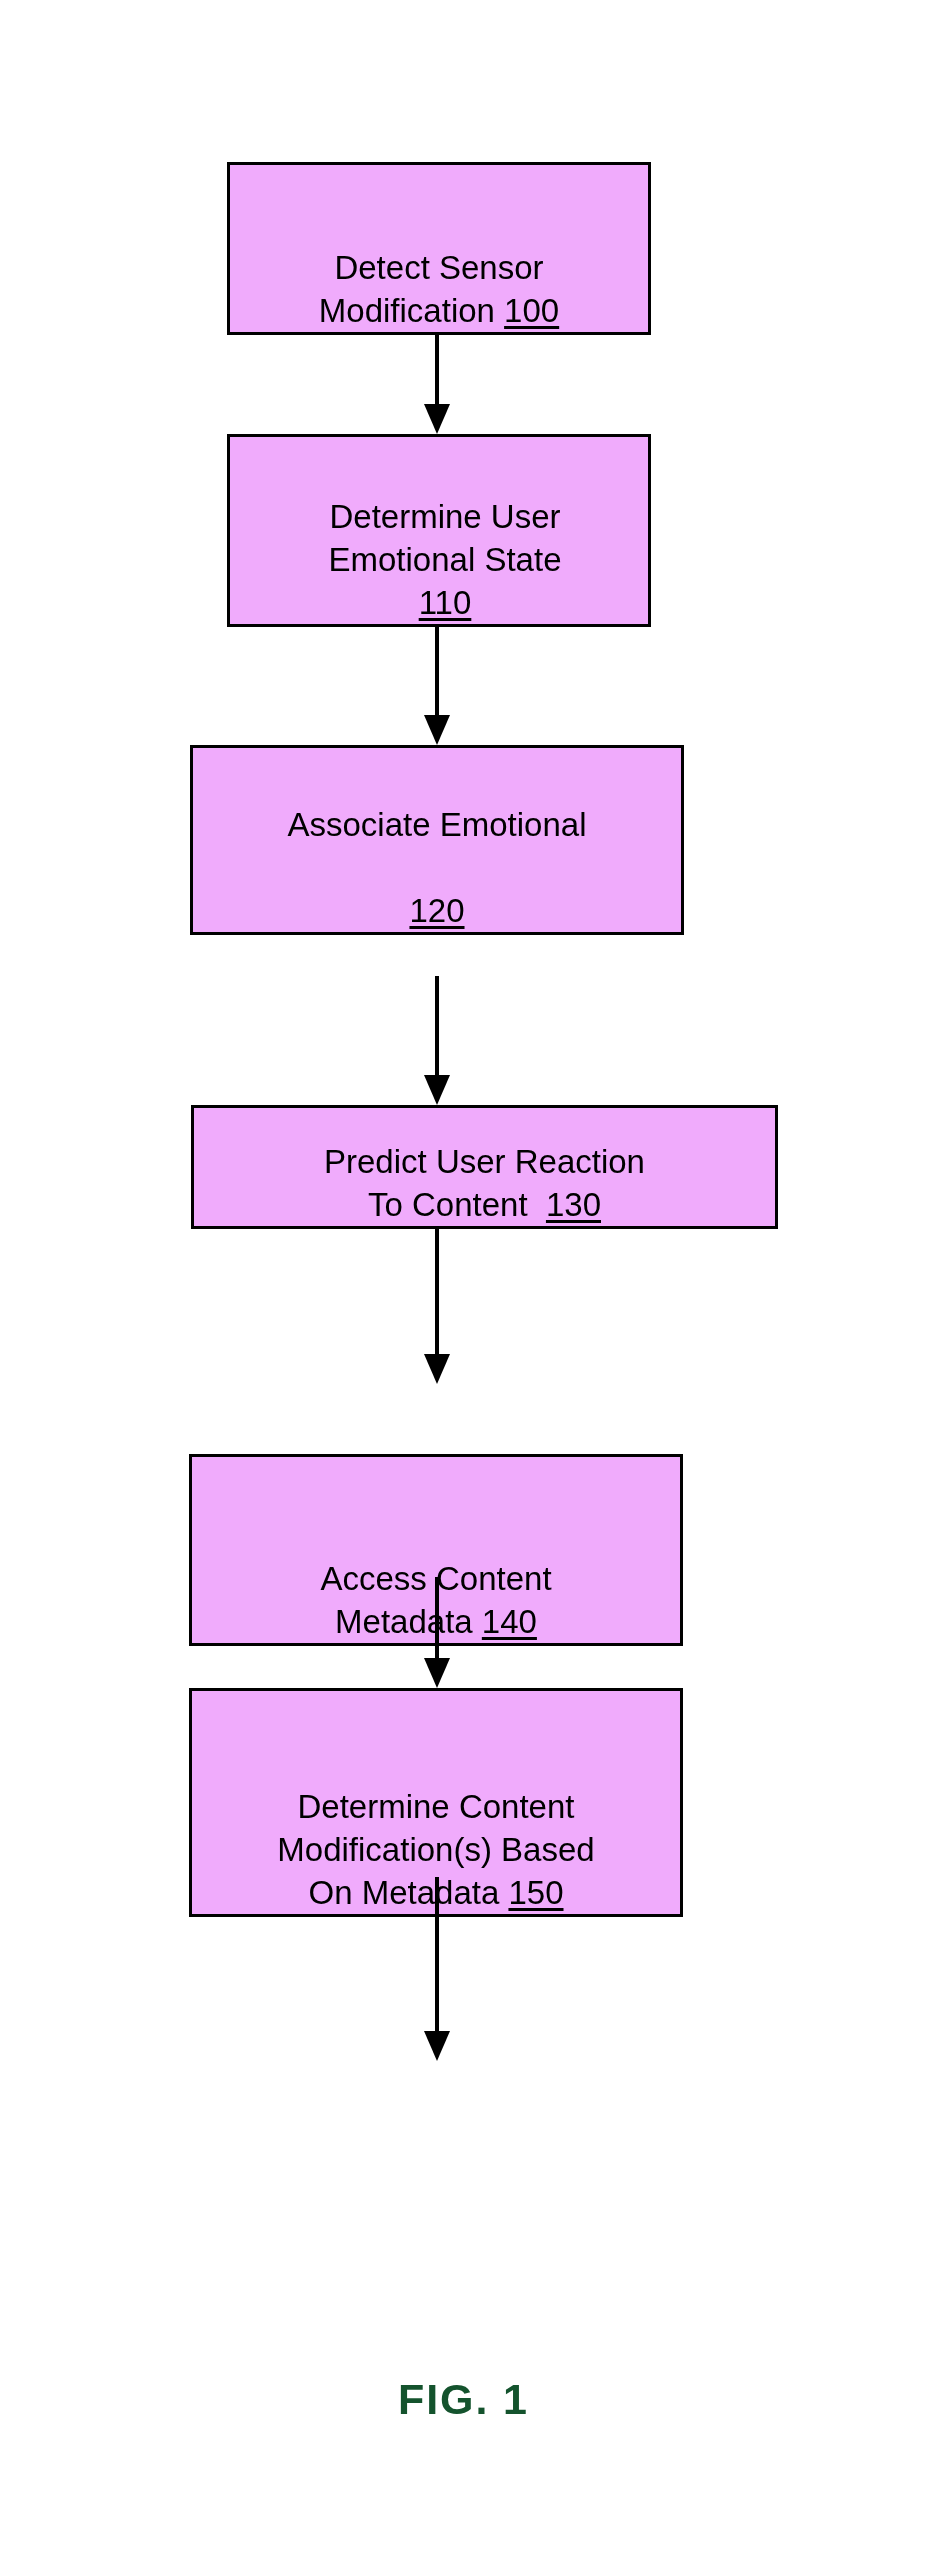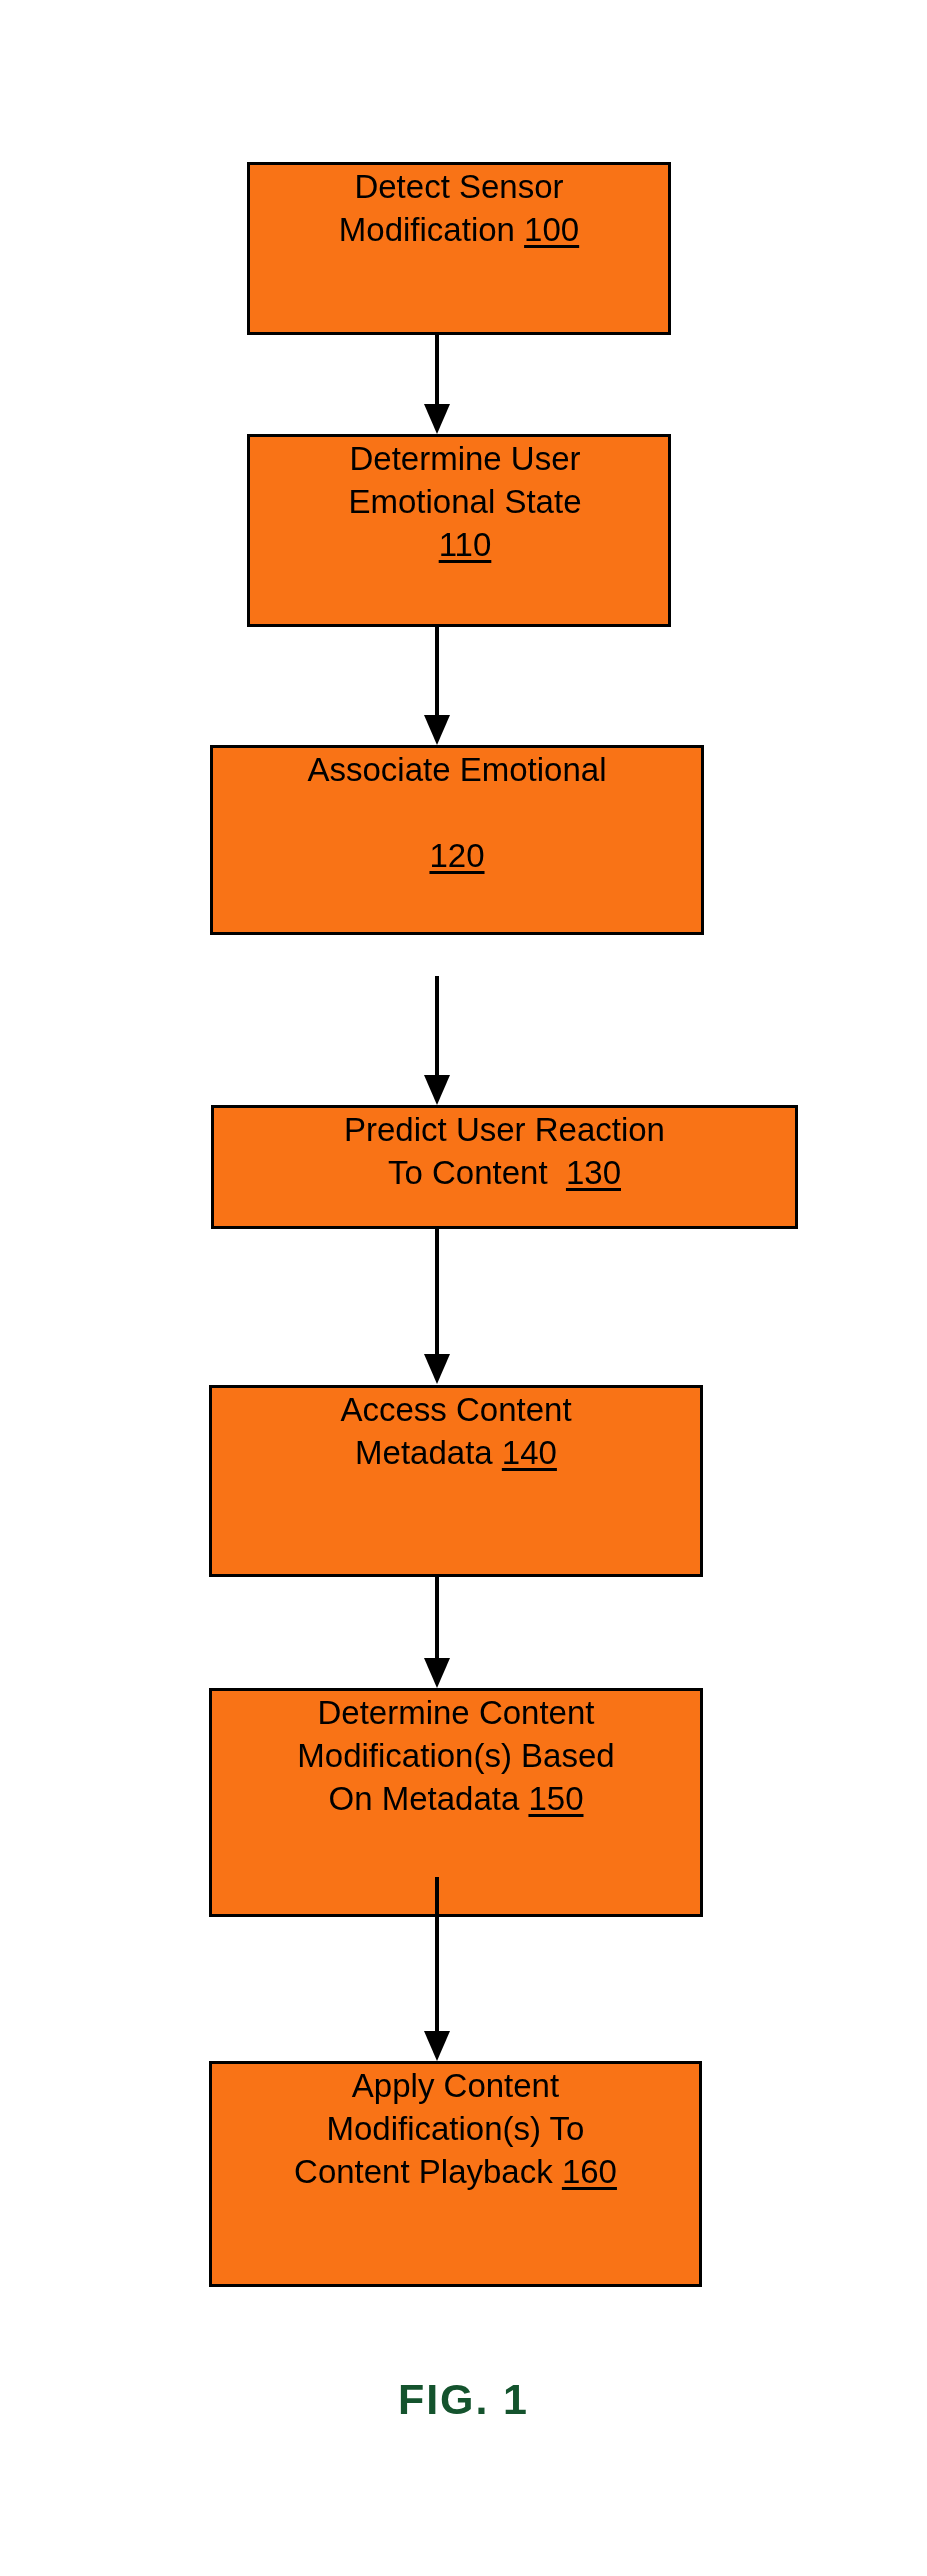--- a/index.html
+++ b/index.html
@@ -18,27 +18,26 @@
     height: 2576px;
     background: #ffffff;
     overflow: hidden;
     margin: 0 auto;
   }
   
   .flow-box {
     position: absolute;
     box-sizing: border-box;
     border: 3.8px solid #000000;
-    background: #f97316;
+    background: #f0abfc;
     display: flex;
     flex-direction: column;
     align-items: center;
-    justify-content: flex-start;
+    justify-content: flex-end;
     text-align: center;
-    margin-left: 20px;
   }
   .flow-box-text {
     font-family: "Liberation Sans", sans-serif;
     font-size: 33px;
     line-height: 43px;
     letter-spacing: 0px;
     color: #000000;
     white-space: pre-wrap;
     padding: 0 5.7px;
   }
@@ -113,38 +112,35 @@
 
   <div class="flow-box" style="left:191px; top:1105px; width:587px; height:124px;">
     <div class="flow-box-text"><span>Predict User Reaction</span><br><span>To Content  </span><span class="ref-num">130</span></div>
   </div>
 
   <div class="connector" style="left:435px; top:1229px; height:156px;">
     <div class="connector-line" style="height:130px;"></div>
     <div class="connector-head" style="top:125px;"></div>
   </div>
 
-  <div class="flow-box" style="left:189px; top:1385px; width:494px; height:192px;">
+  <div class="flow-box" style="left:189px; top:1454px; width:494px; height:192px;">
     <div class="flow-box-text"><span>Access Content</span><br><span>Metadata </span><span class="ref-num">140</span></div>
   </div>
 
   <div class="connector" style="left:435px; top:1577px; height:111px;">
     <div class="connector-line" style="height:86px;"></div>
     <div class="connector-head" style="top:81px;"></div>
   </div>
 
   <div class="flow-box" style="left:189px; top:1688px; width:494px; height:229px;">
     <div class="flow-box-text"><span>Determine Content</span><br><span>Modification(s) Based</span><br><span>On Metadata </span><span class="ref-num">150</span></div>
   </div>
 
   <div class="connector" style="left:435px; top:1877px; height:184px;">
     <div class="connector-line" style="height:158px;"></div>
     <div class="connector-head" style="top:154px;"></div>
   </div>
 
-  <div class="flow-box" style="left:189px; top:2061px; width:493px; height:226px;">
-    <div class="flow-box-text"><span>Apply Content</span><br><span>Modification(s) To</span><br><span>Content Playback </span><span class="ref-num">160</span></div>
-  </div>
 
   <div class="fig-caption" style="left:0px; top:2375px; width:927px;">FIG. 1</div>
 
 </div>
 
 
 </body></html>

